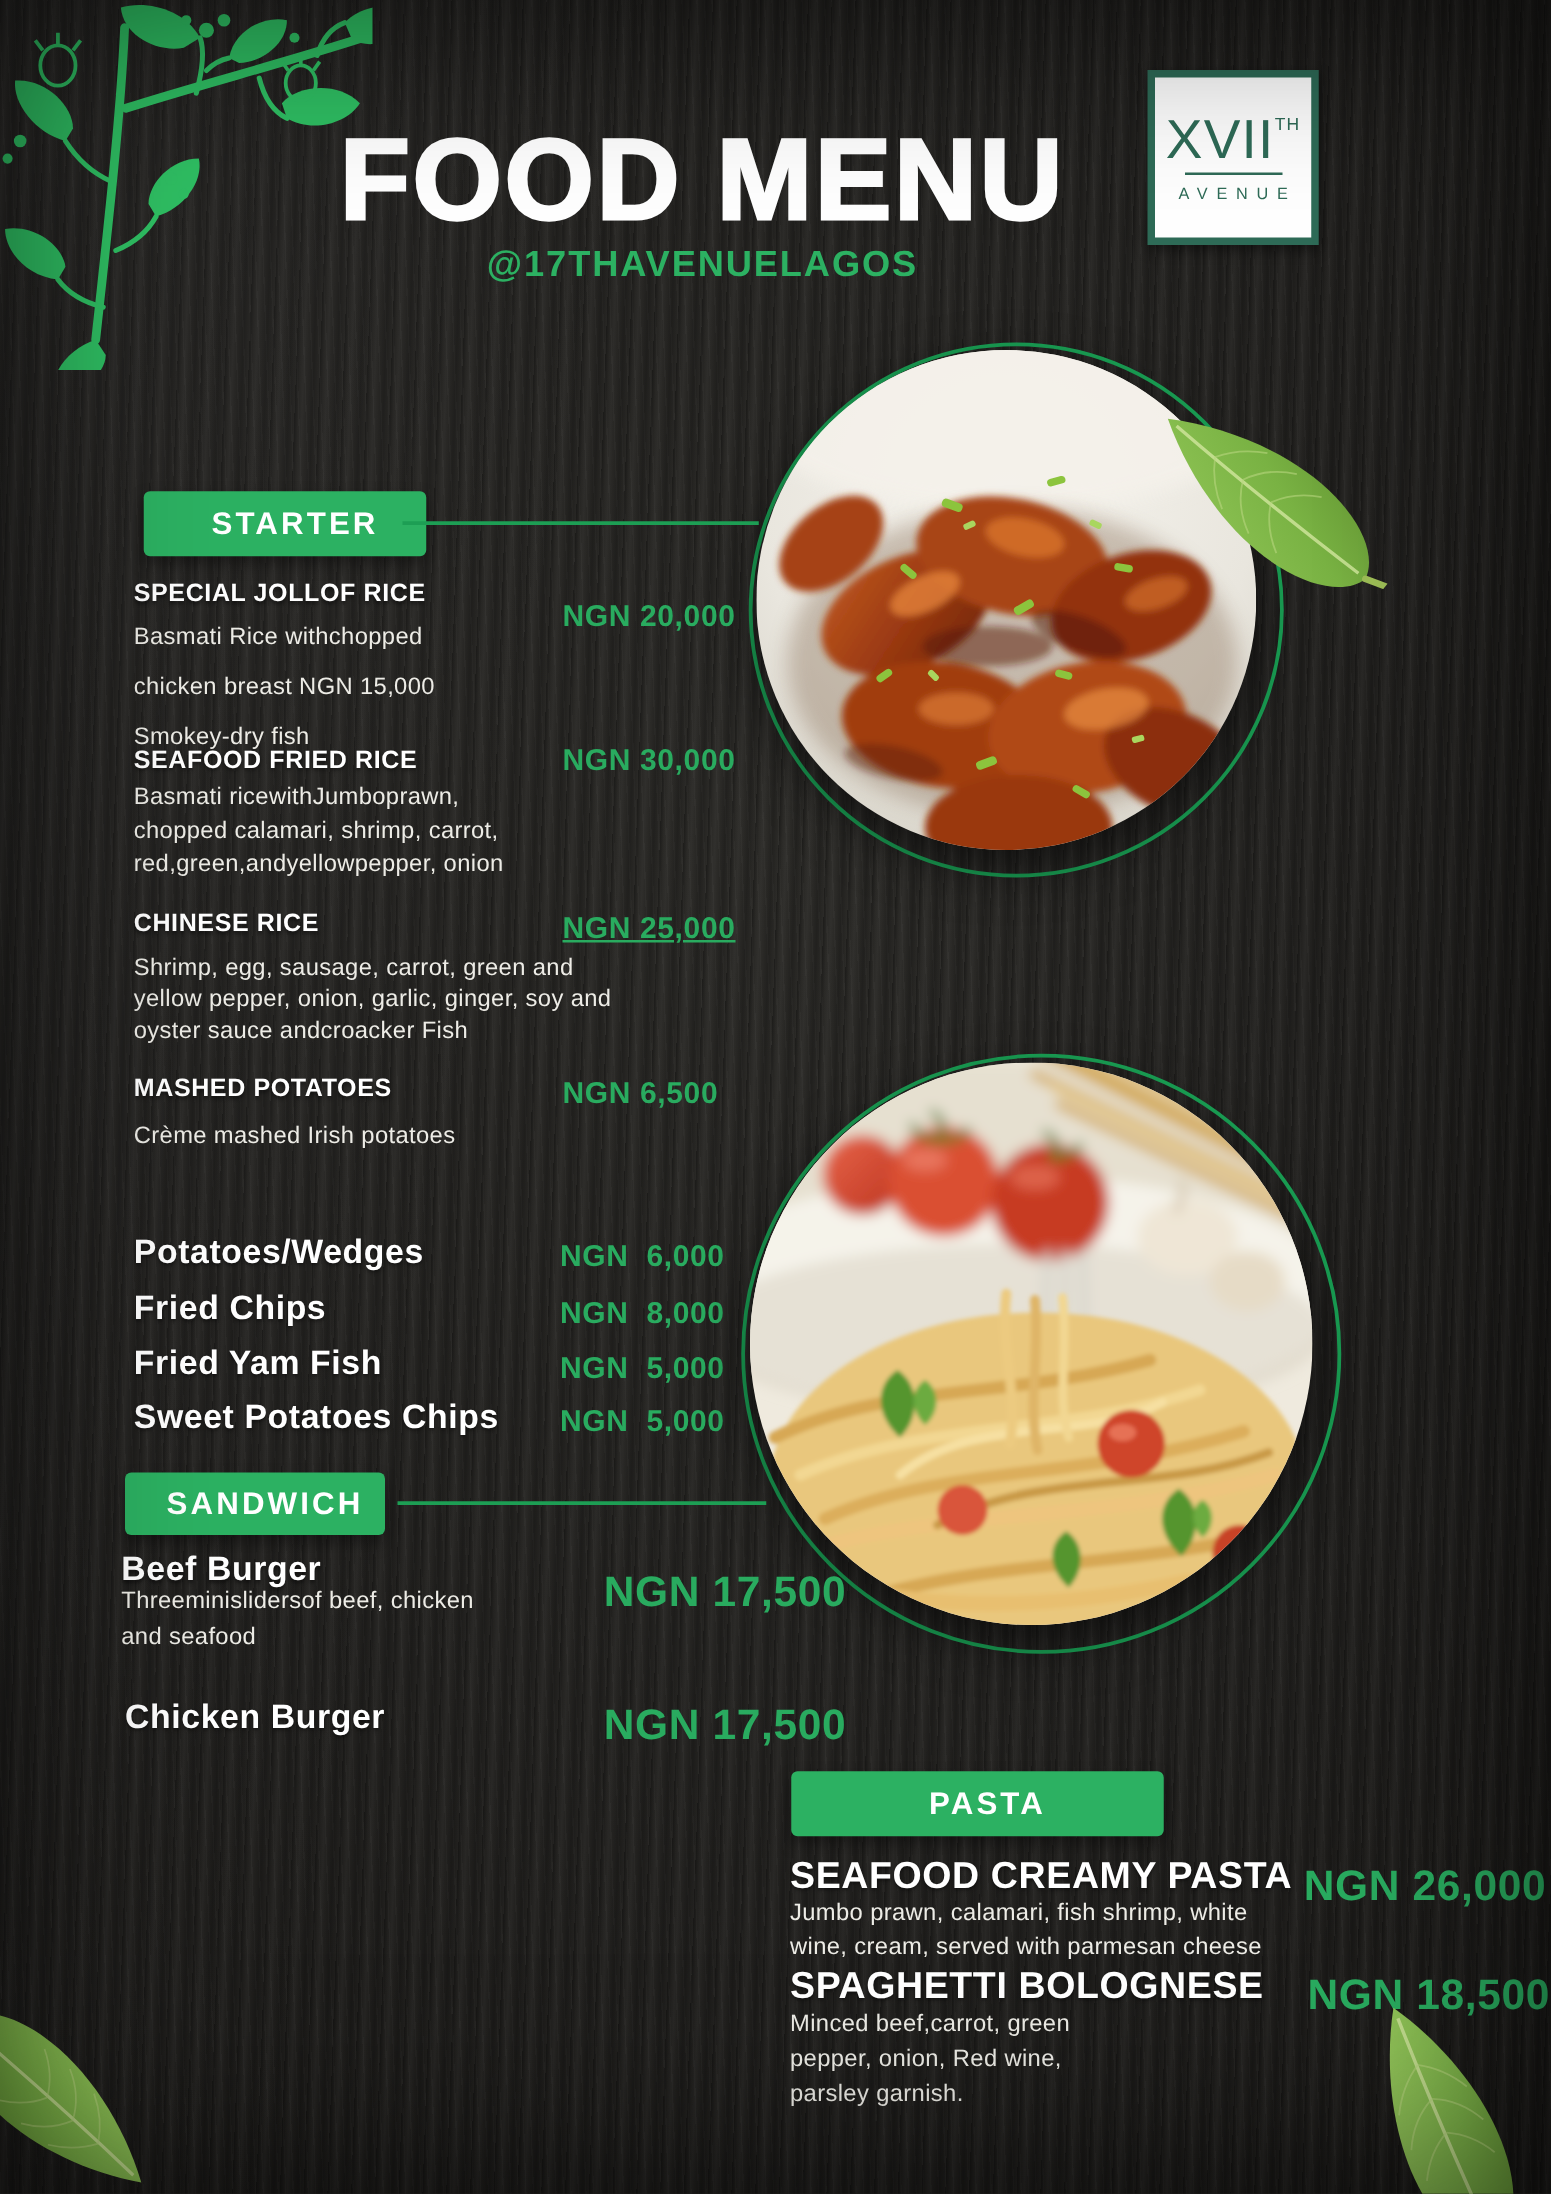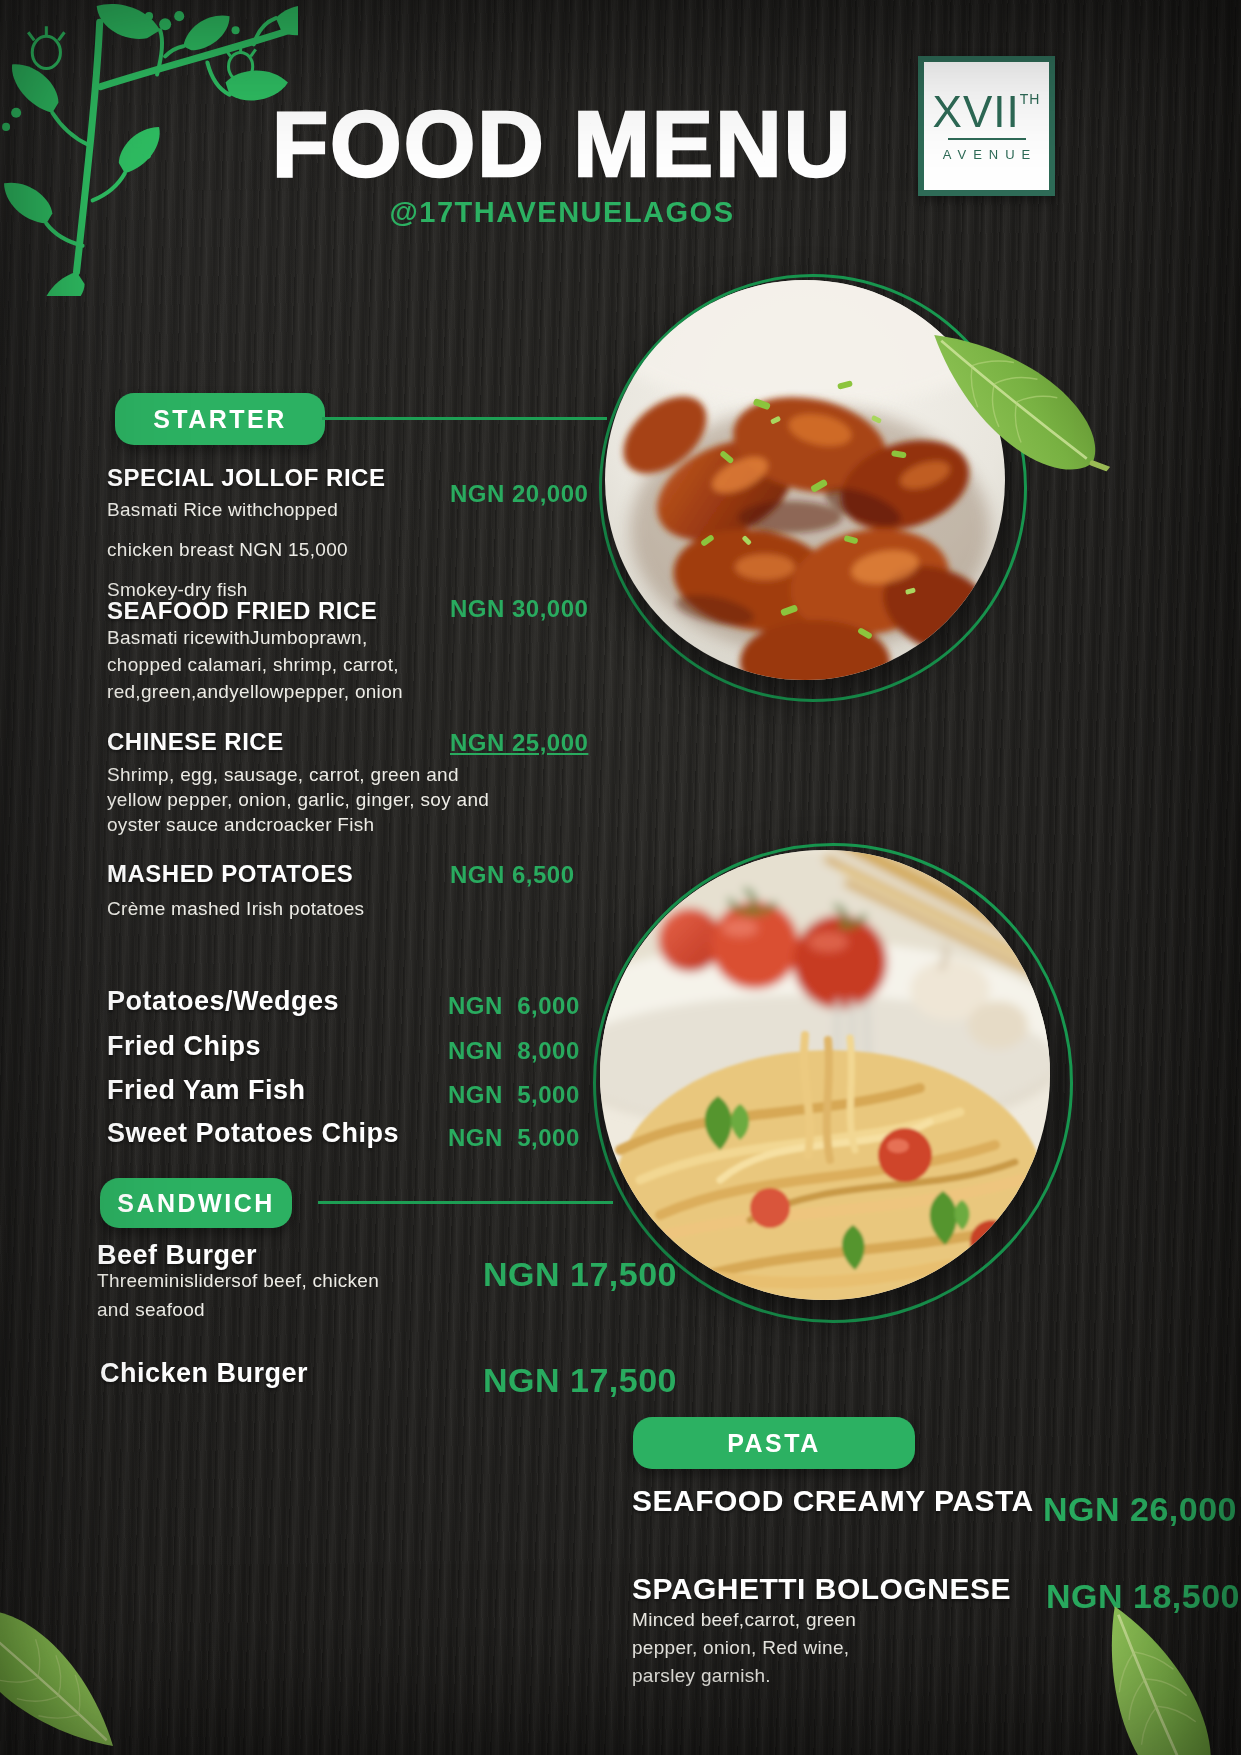--- a/index.html
+++ b/index.html
@@ -24,26 +24,26 @@
   .logo{background:#2e6b57;padding:6px;box-shadow:0 4px 10px rgba(0,0,0,.45);}
   .logo-inner{background:#ffffff;width:125px;height:128px;display:flex;flex-direction:column;align-items:center;justify-content:center;}
   .logo-mark{color:#2e6b57;font-size:44px;letter-spacing:1px;line-height:1;display:flex;align-items:flex-start;text-align:right;}
   .logo-th{font-size:14px;letter-spacing:1px;margin-top:2px;}
   .logo-rule{width:78px;height:2px;background:#2e6b57;margin:4px 0 7px 0;}
   .logo-word{color:#2e6b57;font-size:13px;letter-spacing:7px;text-indent:7px;}
   
   .badge{
     background:#2cb162;color:#fff;font-weight:bold;letter-spacing:2.5px;
     display:flex;align-items:center;justify-content:center;
-    border-radius:19px;font-size:25px;box-shadow:0 6px 12px rgba(0,0,0,.35);
+    border-radius:5px;font-size:25px;box-shadow:0 6px 12px rgba(0,0,0,.35);padding-left:16px;
   }
   .rule{background:#1d9e54;height:3px;}
   
   .item-name{color:#fff;font-weight:bold;letter-spacing:.5px;text-shadow:0 2px 3px rgba(0,0,0,.45);white-space:nowrap;}
-  .caps{font-size:24px;}
+  .caps{font-size:20px;}
   .mixed{font-size:27px;}
   .big{font-size:30px;letter-spacing:.5px;}
   .price{color:#29ab5f;font-weight:bold;font-size:24px;letter-spacing:.5px;white-space:pre;}
   .price-lg{font-size:34px;}
   .desc{color:#edece6;font-size:19px;letter-spacing:.3px;white-space:pre-line;margin:0;}
   
   .photo{border-radius:50%;overflow:hidden;box-shadow:0 14px 40px rgba(0,0,0,.55);}
   .ring{border:3px solid #1aa356;border-radius:50%;}
   .photo svg{display:block;width:100%;height:100%;}
   .leaf svg{display:block;width:100%;height:100%;}
@@ -319,20 +319,22 @@
   <p class="abs desc" style="left:97px;top:1266px;line-height:29px;">Threeminislidersof beef, chicken
 and seafood</p>
 
   <div class="abs item-name mixed" style="left:100px;top:1358px;">Chicken Burger</div>
   <div class="abs price price-lg" style="left:483px;top:1361px;">NGN 17,500</div>
 
   <div class="abs badge" style="left:633px;top:1417px;width:282px;height:52px;">PASTA</div>
 
   <div class="abs item-name big" style="left:632px;top:1484px;">SEAFOOD CREAMY PASTA</div>
   <div class="abs price price-lg" style="left:1043px;top:1490px;">NGN 26,000</div>
+  <p class="abs desc" style="left:632px;top:1517px;line-height:27px;">Jumbo prawn, calamari, fish shrimp, white
+wine, cream, served with parmesan cheese</p>
 
   <div class="abs item-name big" style="left:632px;top:1572px;">SPAGHETTI BOLOGNESE</div>
   <div class="abs price price-lg" style="left:1046px;top:1577px;">NGN 18,500</div>
   <p class="abs desc" style="left:632px;top:1606px;line-height:28px;">Minced beef,carrot, green
 pepper, onion, Red wine,
 parsley garnish.</p>
 
   <div class="abs leaf" style="left:-18px;top:1570px;width:110px;height:215px;transform:rotate(132deg);">
     <svg viewBox="0 0 120 250">
       <defs>

